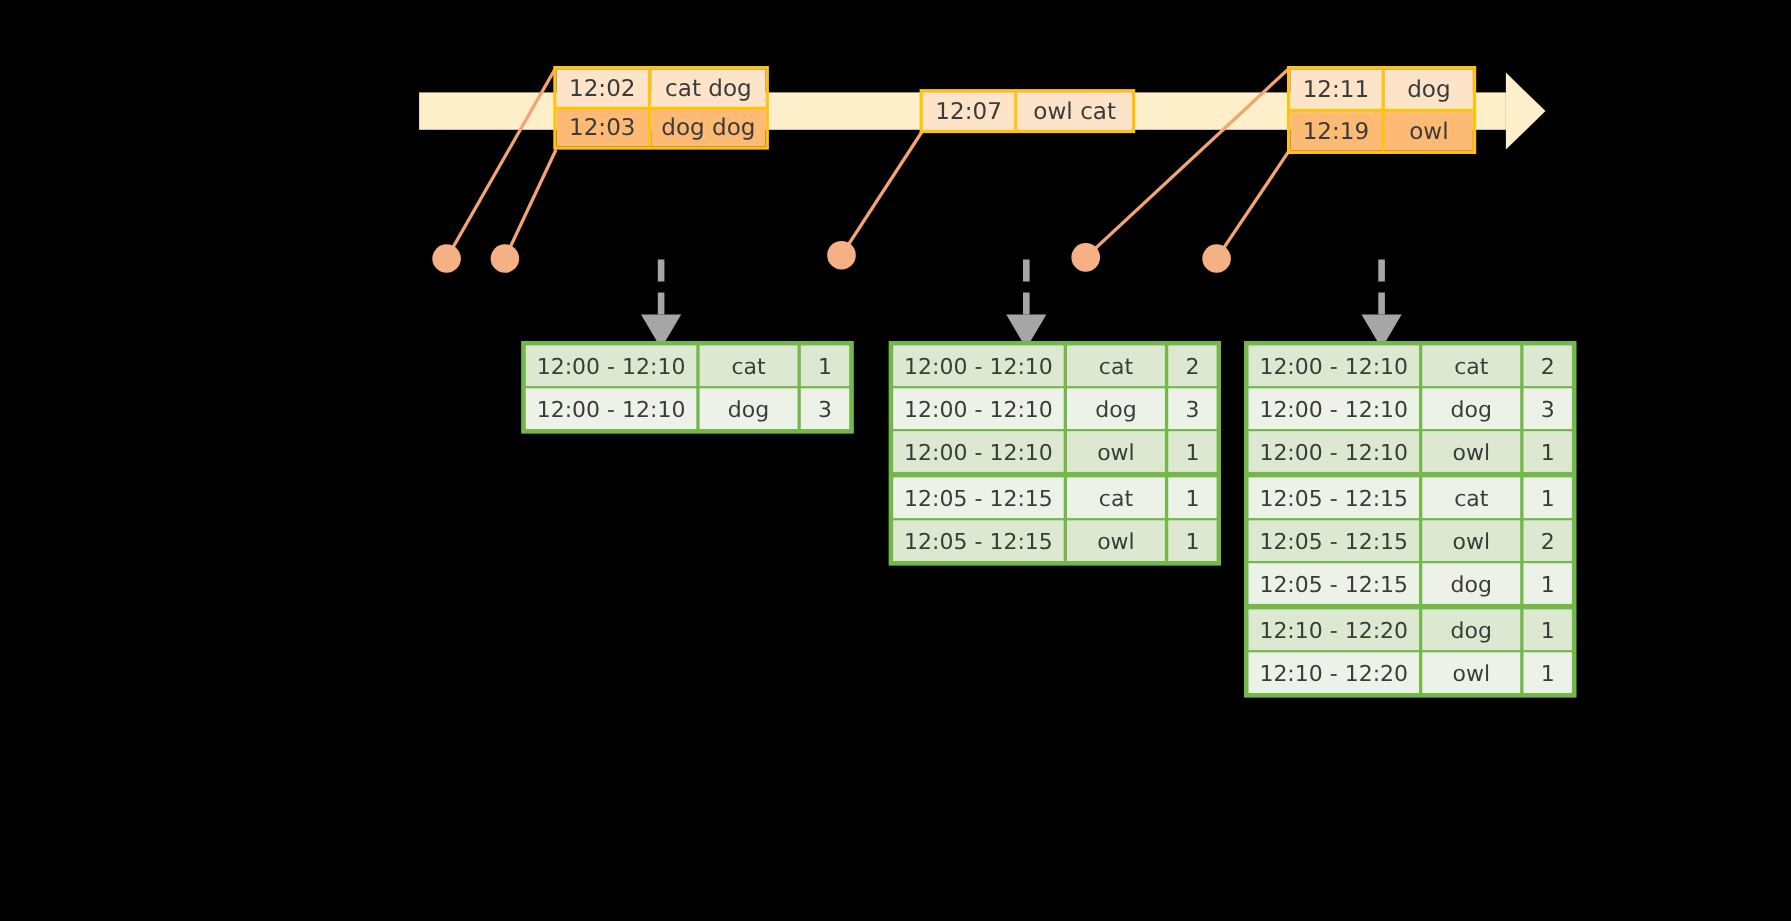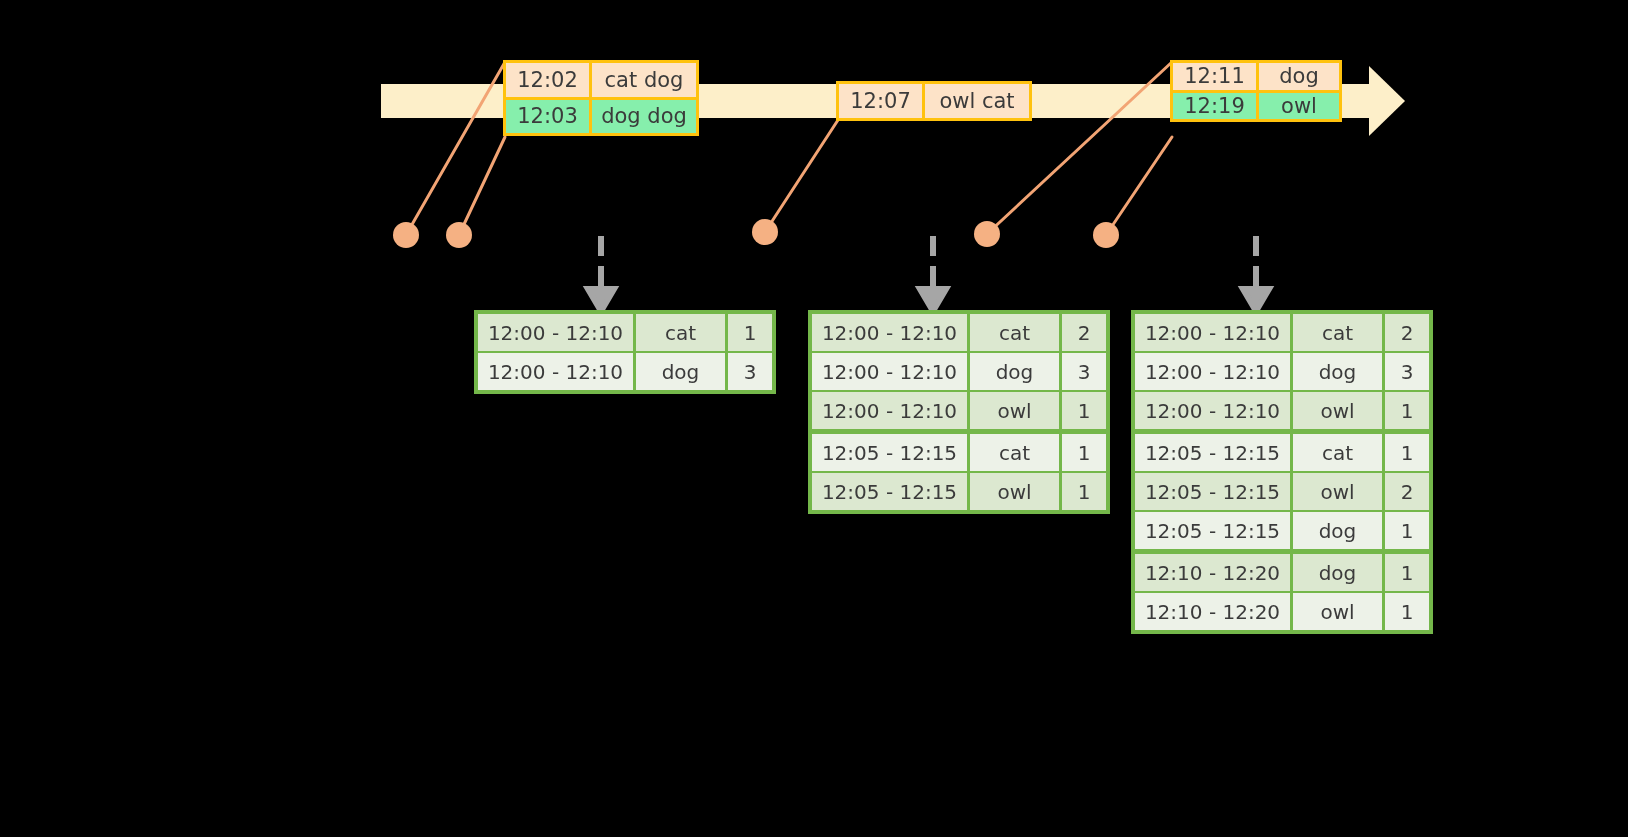--- a/index.html
+++ b/index.html
@@ -11,21 +11,21 @@
   
   .evt-box{position:absolute;border:3px solid #FFC20E;box-sizing:border-box;
            display:flex;flex-direction:column;}
   .evt-row{display:flex;flex:1;}
   .evt-row + .evt-row{border-top:3px solid #FFC20E;}
   .evt-time,.evt-val{display:flex;align-items:center;justify-content:center;
            font-size:21px;color:#3b3b3b;box-sizing:border-box;}
   .evt-time{width:86px;border-right:3px solid #FFC20E;}
   .evt-val{flex:1;}
   .shade-a .evt-time,.shade-a .evt-val{background:#FDE3C8;}
-  .shade-b .evt-time,.shade-b .evt-val{background:#86efac;}
+  .shade-b .evt-time,.shade-b .evt-val{background:#fdba74;}
 
   
   .tbl{position:absolute;border:4px solid #74B74A;box-sizing:border-box;
        display:flex;flex-direction:column;background:#74B74A;}
   .trow{display:flex;height:37px;}
   .tcell{display:flex;align-items:center;justify-content:center;
          font-size:20px;color:#3b3b3b;box-sizing:border-box;}
   .c-range{width:155px;}
   .c-word{width:89px;}
   .c-cnt{width:44px;}
@@ -90,21 +90,21 @@
     </div>
   </div>
 
   <div class="evt-box" style="left:836px;top:81px;width:196px;height:40px;justify-content:flex-end;">
     <div class="evt-row shade-a">
       <span class="evt-time">12:07</span>
       <span class="evt-val">owl cat</span>
     </div>
   </div>
 
-  <div class="evt-box" style="left:1170px;top:60px;width:172px;height:62px;">
+  <div class="evt-box" style="left:1170px;top:60px;width:172px;height:80px;">
     <div class="evt-row shade-a">
       <span class="evt-time">12:11</span>
       <span class="evt-val">dog</span>
     </div>
     <div class="evt-row shade-b">
       <span class="evt-time">12:19</span>
       <span class="evt-val">owl</span>
     </div>
   </div>
 

